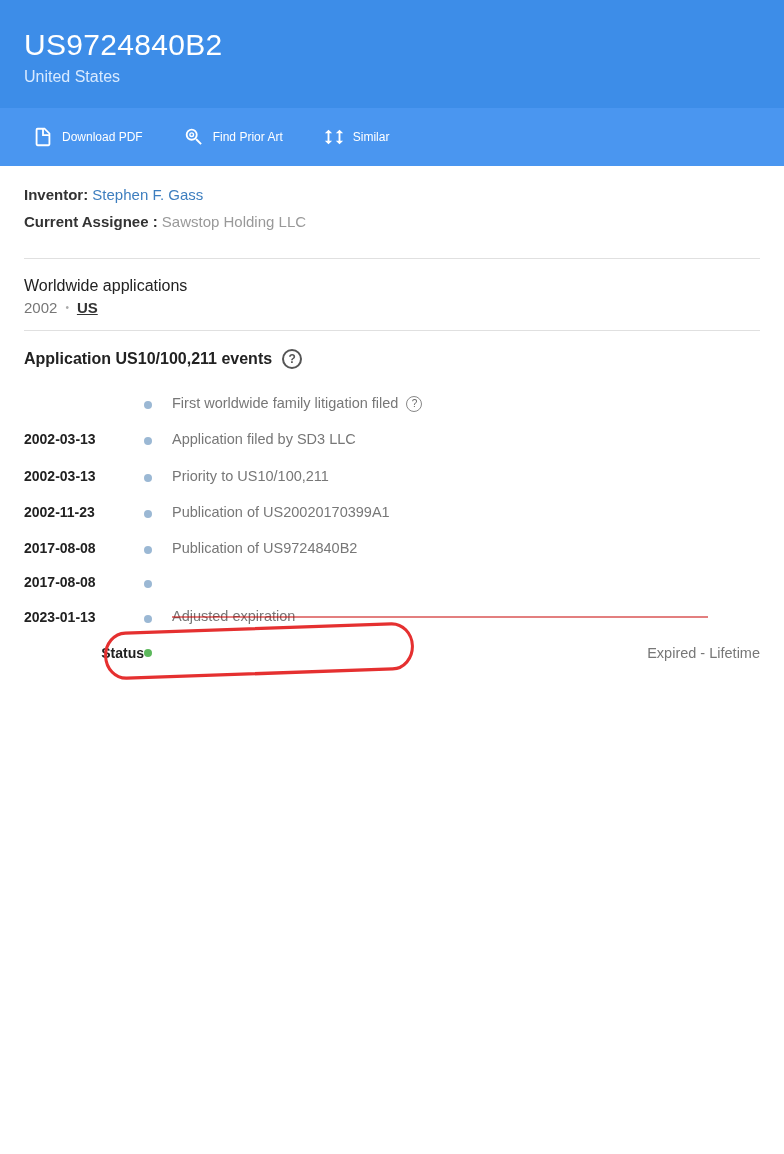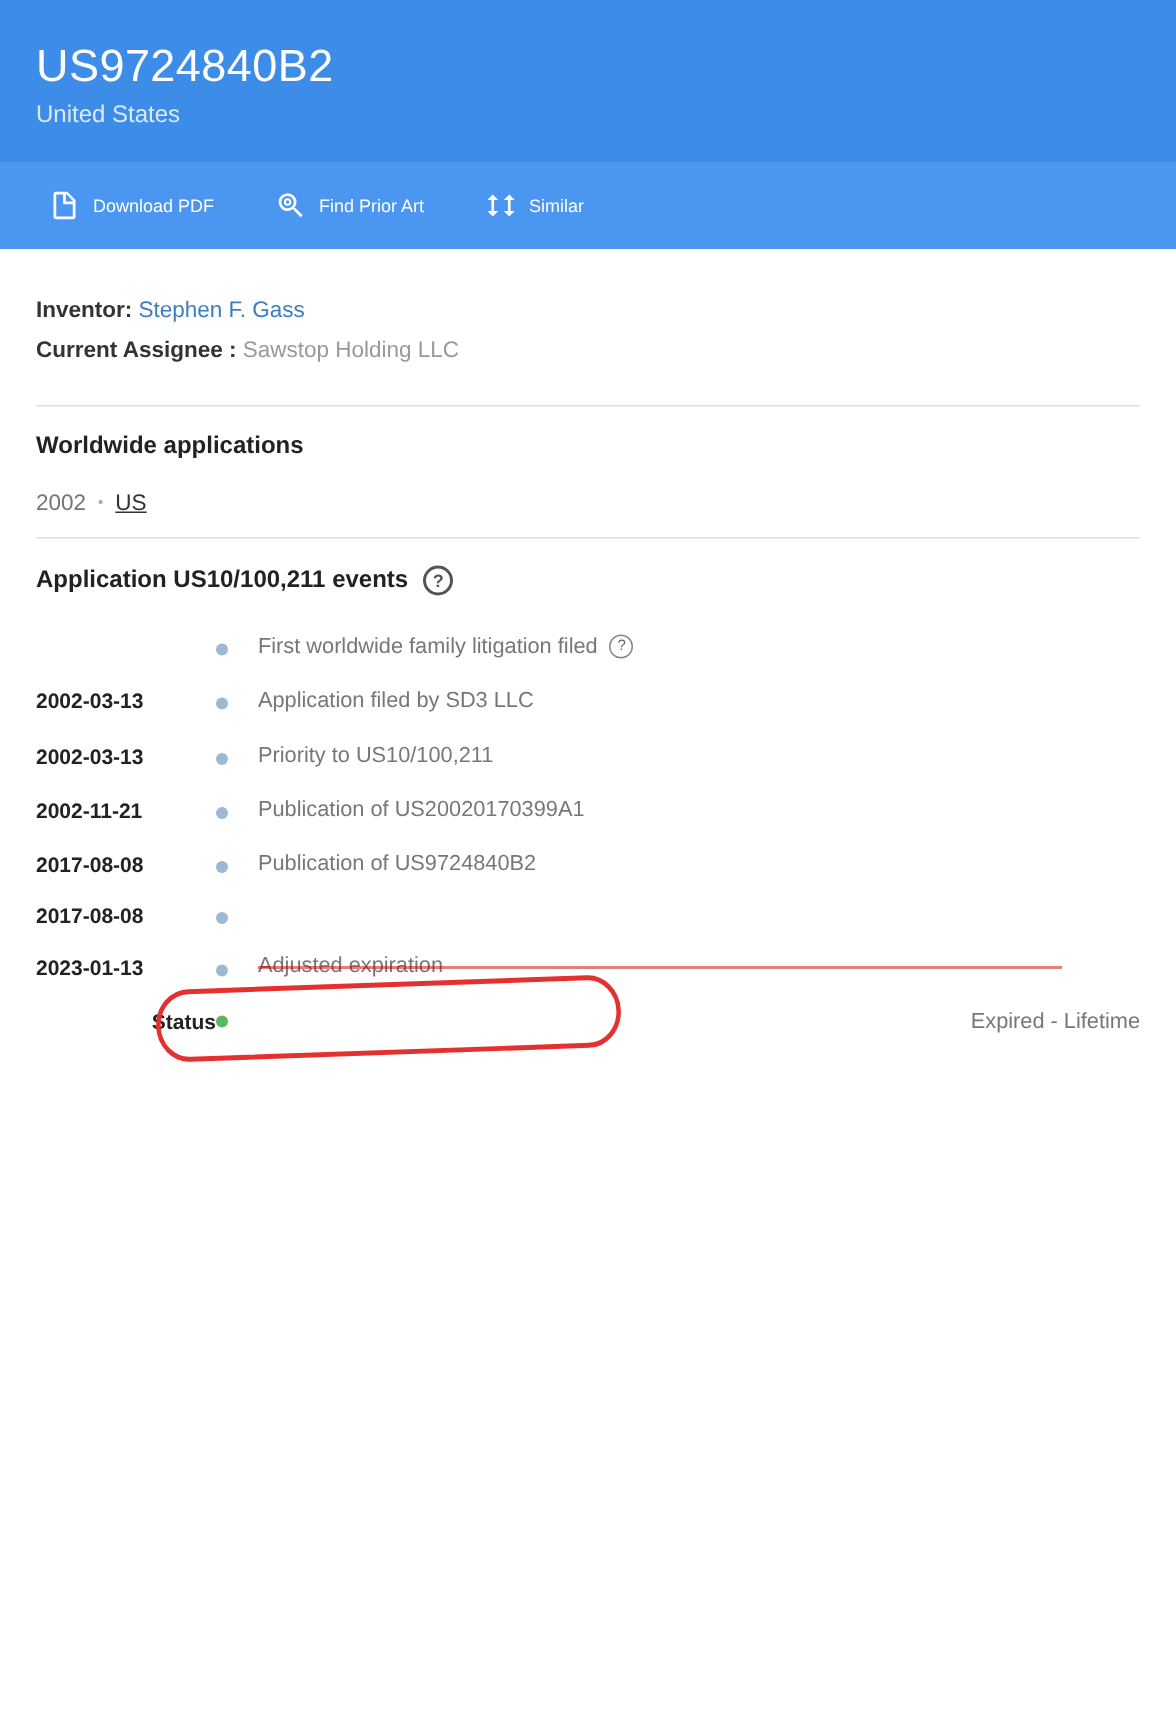--- a/index.html
+++ b/index.html
@@ -50,21 +50,21 @@
       font-family: Arial, sans-serif;
     }
     .toolbar-icon {
       width: 22px;
       height: 22px;
       fill: #fff;
     }
 
     
     .content {
-      padding: 32px 24px;
+      padding: 20px 24px;
     }
 
     
     .meta-section {
       padding-bottom: 18px;
       border-bottom: 1px solid #e0e0e0;
     }
     .meta-row {
       margin-bottom: 10px;
       font-size: 15px;
@@ -80,40 +80,40 @@
     .meta-value-plain {
       color: #999;
     }
 
     
     .worldwide-section {
       padding: 18px 0 14px 0;
       border-bottom: 1px solid #e0e0e0;
     }
     .section-title {
-      font-weight: 700;
+      font-weight: 400;
       font-size: 16px;
       color: #222;
-      margin-bottom: 20px;
+      margin-bottom: 4px;
     }
     .year-row {
       display: flex;
       align-items: center;
       gap: 8px;
       font-size: 15px;
       color: #777;
     }
     .year-dot {
       font-size: 10px;
       color: #aaa;
     }
     .year-link {
       color: #333;
       text-decoration: underline;
-      font-weight: 400;
+      font-weight: 700;
     }
 
     
     .events-section {
       padding: 18px 0 0 0;
     }
     .events-title-row {
       display: flex;
       align-items: center;
       gap: 10px;
@@ -326,21 +326,21 @@
 
     <div class="event-row">
       <span class="event-date">2002-03-13</span>
       <span class="event-dot-col">
           <span class="event-dot"></span>
         </span>
       <span class="event-text">Priority to US10/100,211</span>
     </div>
 
     <div class="event-row">
-      <span class="event-date">2002-11-21</span>
+      <span class="event-date">2002-11-23</span>
       <span class="event-dot-col">
           <span class="event-dot"></span>
         </span>
       <span class="event-text">Publication of US20020170399A1</span>
     </div>
 
     <div class="event-row">
       <span class="event-date">2017-08-08</span>
       <span class="event-dot-col">
           <span class="event-dot"></span>

